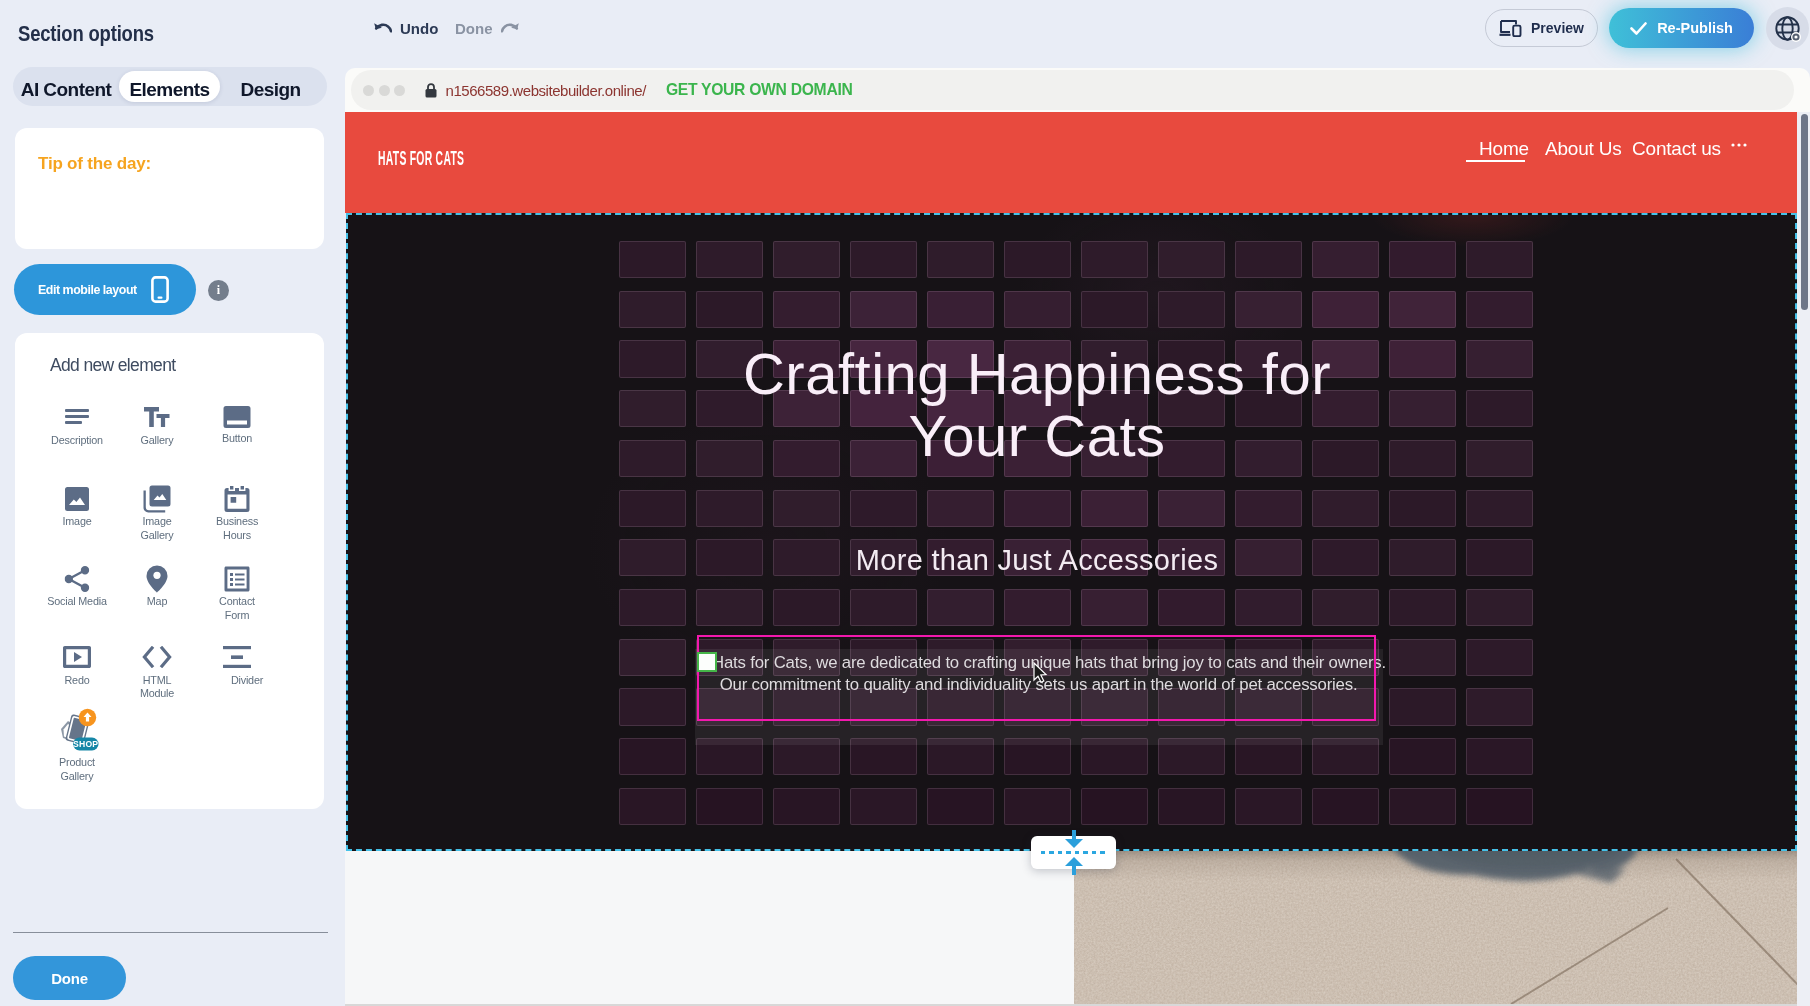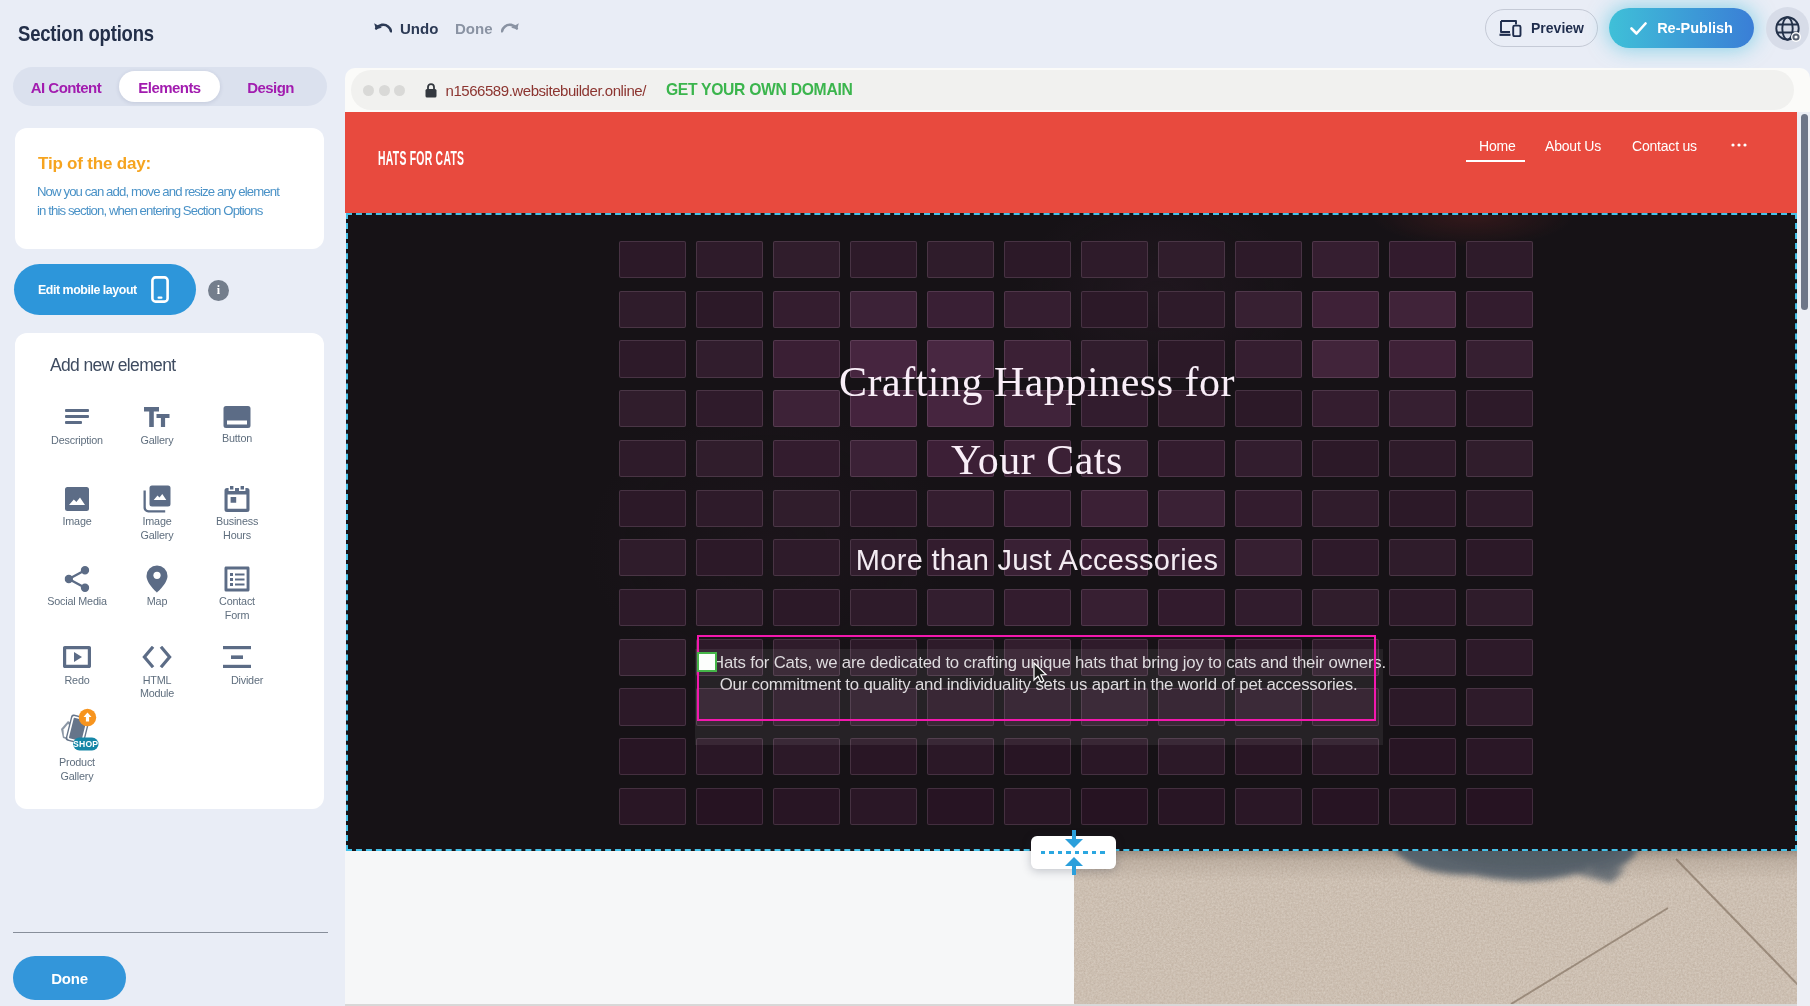--- a/index.html
+++ b/index.html
@@ -10,21 +10,21 @@
 .sec-title { left:18px; top:21px; font-size:22.5px; font-weight:bold; color:#232f49; letter-spacing:-0.2px; transform:scaleX(0.82); transform-origin:left top; white-space:nowrap; }
 .undo { left:373px; top:20px; display:flex; align-items:center; gap:8px; font-size:15px; font-weight:bold; color:#2c3a55; }
 .redo { left:455px; top:20px; display:flex; align-items:center; gap:8px; font-size:15px; font-weight:bold; color:#8a93a3; }
 .btn-preview { left:1485px; top:9px; width:113px; height:38px; border:1.5px solid #c5cad6; border-radius:19px; display:flex; align-items:center; justify-content:center; gap:9px; color:#1f2d4d; font-size:14px; font-weight:bold; }
 .btn-republish { left:1609px; top:8px; width:145px; height:40px; border-radius:20px; background:linear-gradient(90deg,#3fc0d8,#3a7ed6); box-shadow:0 0 20px 2px rgba(62,190,220,.55); display:flex; align-items:center; justify-content:center; gap:10px; color:#fff; font-size:14.5px; font-weight:bold; }
 .globe { left:1766px; top:7px; width:43px; height:43px; border-radius:50%; background:#d7dce8; display:flex; align-items:center; justify-content:center; }
 
 
 .tabs { left:13px; top:67px; width:314px; height:39px; border-radius:19.5px; background:#dbe1ee; }
 .tab-active { left:119px; top:71px; width:101px; height:31px; border-radius:15.5px; background:#fff; box-shadow:0 1px 4px rgba(40,60,100,.14); }
-.tab-lab { top:79px; font-size:15px; font-weight:bold; color:#a21caf; transform:translateX(-50%); letter-spacing:-0.55px; }
+.tab-lab { top:79px; font-size:19px; font-weight:bold; color:#0f172a; transform:translateX(-50%); letter-spacing:-0.55px; }
 .tip { left:15px; top:128px; width:309px; height:121px; border-radius:12px; background:#fff; }
 .tip h3 { position:absolute; left:23px; top:26px; font-size:17px; color:#f6a41f; letter-spacing:-0.2px; }
 .tip p { position:absolute; left:22px; top:55px; width:268px; font-size:13.2px; line-height:18.5px; color:#4a92c7; letter-spacing:-0.9px; }
 .btn-mobile { left:14px; top:264px; width:182px; height:51px; border-radius:25.5px; background:#2d96da; display:flex; align-items:center; }
 .btn-mobile span { margin-left:24px; font-size:13.5px; font-weight:bold; color:#fff; letter-spacing:-0.5px; transform:scaleX(.92); transform-origin:left; }
 .info { left:208px; top:279.5px; width:21px; height:21px; border-radius:50%; background:#747e8c; color:#fff; font-size:12px; font-weight:bold; text-align:center; line-height:21px; font-family:"Liberation Serif",serif; }
 .panel { left:15px; top:333px; width:309px; height:476px; border-radius:12px; background:#fff; }
 .panel-title { left:50px; top:355px; font-size:17.5px; color:#3e4b60; letter-spacing:-0.65px; }
 .el { position:absolute; transform:translate(-50%,-50%); }
 .eli svg { display:block; }
@@ -36,31 +36,31 @@
 .chrome { left:345px; top:68px; width:1465px; height:44px; background:#fbfbf9; border-radius:10px 10px 0 0; }
 .urlbar { position:absolute; left:6px; top:2px; width:1443px; height:40px; border-radius:20px; background:#f1f1ef; display:flex; align-items:center; }
 .dot { width:11px; height:11px; border-radius:50%; background:#d9d9d7; margin-right:4.5px; }
 .url { font-size:15px; color:#8c3530; letter-spacing:-0.45px; }
 .getdom { font-size:15.7px; font-weight:bold; color:#3bb54d; margin-left:20px; letter-spacing:-0.3px; }
 .track { left:1797px; top:112px; width:13px; height:894px; background:#edeff5; z-index:4; }
 .thumb { left:1800.5px; top:114px; width:7px; height:196px; border-radius:3.5px; background:#6e7688; z-index:5; }
 
 .redhdr { left:345px; top:112px; width:1452px; height:101px; background:#e84a3e; }
 .logo { position:absolute; left:32.5px; top:35px; font-size:20px; font-weight:bold; color:#fff; letter-spacing:0.5px; transform:scale(0.52,1.0); transform-origin:left top; white-space:nowrap; }
-.nav { position:absolute; top:26px; font-size:14px; color:#fff; letter-spacing:-0.2px; }
+.nav { position:absolute; top:26px; font-size:19px; color:#fff; letter-spacing:-0.2px; }
 .nav-ul { position:absolute; left:1121px; top:48px; width:59px; height:2px; background:#fff; }
 
 .sect { left:346px; top:213px; width:1451px; height:638px; border:2px dashed #45c1e8; background:
   radial-gradient(200px 150px at 810px 80px, rgba(96,52,88,.13), rgba(96,52,88,0) 70%),
   radial-gradient(145px 45px at 1125px 0px, rgba(150,45,42,.24), rgba(150,45,42,0) 70%),
   radial-gradient(260px 200px at 420px 330px, rgba(70,40,62,.10), rgba(70,40,62,0) 70%),
   #161216; overflow:hidden; }
 .cell { position:absolute; width:67.0px; height:37.3px; border:1px solid rgba(205,178,200,.17); border-radius:2px; }
 .hero { position:absolute; left:0; top:0; width:1378px; text-align:center; color:#f9eef8; }
-.h1 { position:absolute; top:128px; left:0; width:100%; font-size:42px; line-height:78px; letter-spacing:0.5px; font-weight:normal;font-family:Liberation Serif, serif; }
+.h1 { position:absolute; top:128px; left:0; width:100%; font-size:58px; line-height:62px; letter-spacing:0.5px; font-weight:normal; }
 .h2 { position:absolute; top:329px; left:0; width:100%; font-size:29px; letter-spacing:0.3px; color:#f3ebf2; }
 .para { position:absolute; top:437px; left:1.5px; width:100%; font-size:16.8px; line-height:21.5px; color:#dedbde; letter-spacing:-0.2px; }
 .hover-ovl { position:absolute; left:347px; top:434px; width:688px; height:96px; background:rgba(255,255,255,.07); }
 .pinkbox { position:absolute; left:349px; top:420px; width:679px; height:86px; border:2px solid #f318ae; }
 .greensq { position:absolute; left:349px; top:437px; width:20px; height:20px; background:#fcfefc; border:2.5px solid #45b649; box-sizing:border-box; }
 
 .handle { left:1031px; top:836px; width:85px; height:33px; background:#fff; border-radius:6px; box-shadow:0 2px 10px rgba(30,40,60,.25); }
 .hdash { position:absolute; left:10px; top:15px; width:65px; height:3px; background:repeating-linear-gradient(90deg,#2ba7e0 0 4.5px,transparent 4.5px 8.5px); }
 
 .bottom-left { left:345px; top:851px; width:729px; height:155px; background:#f6f7f8; }
@@ -115,21 +115,20 @@
 </div>
 
 <div class="abs tabs"></div>
 <div class="abs tab-active"></div>
 <div class="abs tab-lab" style="left:66px">AI Content</div>
 <div class="abs tab-lab" style="left:169.5px">Elements</div>
 <div class="abs tab-lab" style="left:270.5px">Design</div>
 
 <div class="abs tip">
   <h3>Tip of the day:</h3>
-  <p>Now you can add, move and resize any element<br>in this section, when entering Section Options</p>
 </div>
 
 <div class="abs btn-mobile">
   <span>Edit mobile layout</span>
   <svg style="position:absolute;left:137px;top:12px" width="18" height="27" viewBox="0 0 18 27">
       <rect x="1.4" y="1.4" width="15.2" height="24.2" rx="3.2" fill="none" stroke="#fff" stroke-width="2.6"></rect>
       <rect x="6.5" y="20.6" width="5" height="2.2" rx="1.1" fill="#fff"></rect>
     </svg>
 </div>
 <div class="abs info">i</div>

